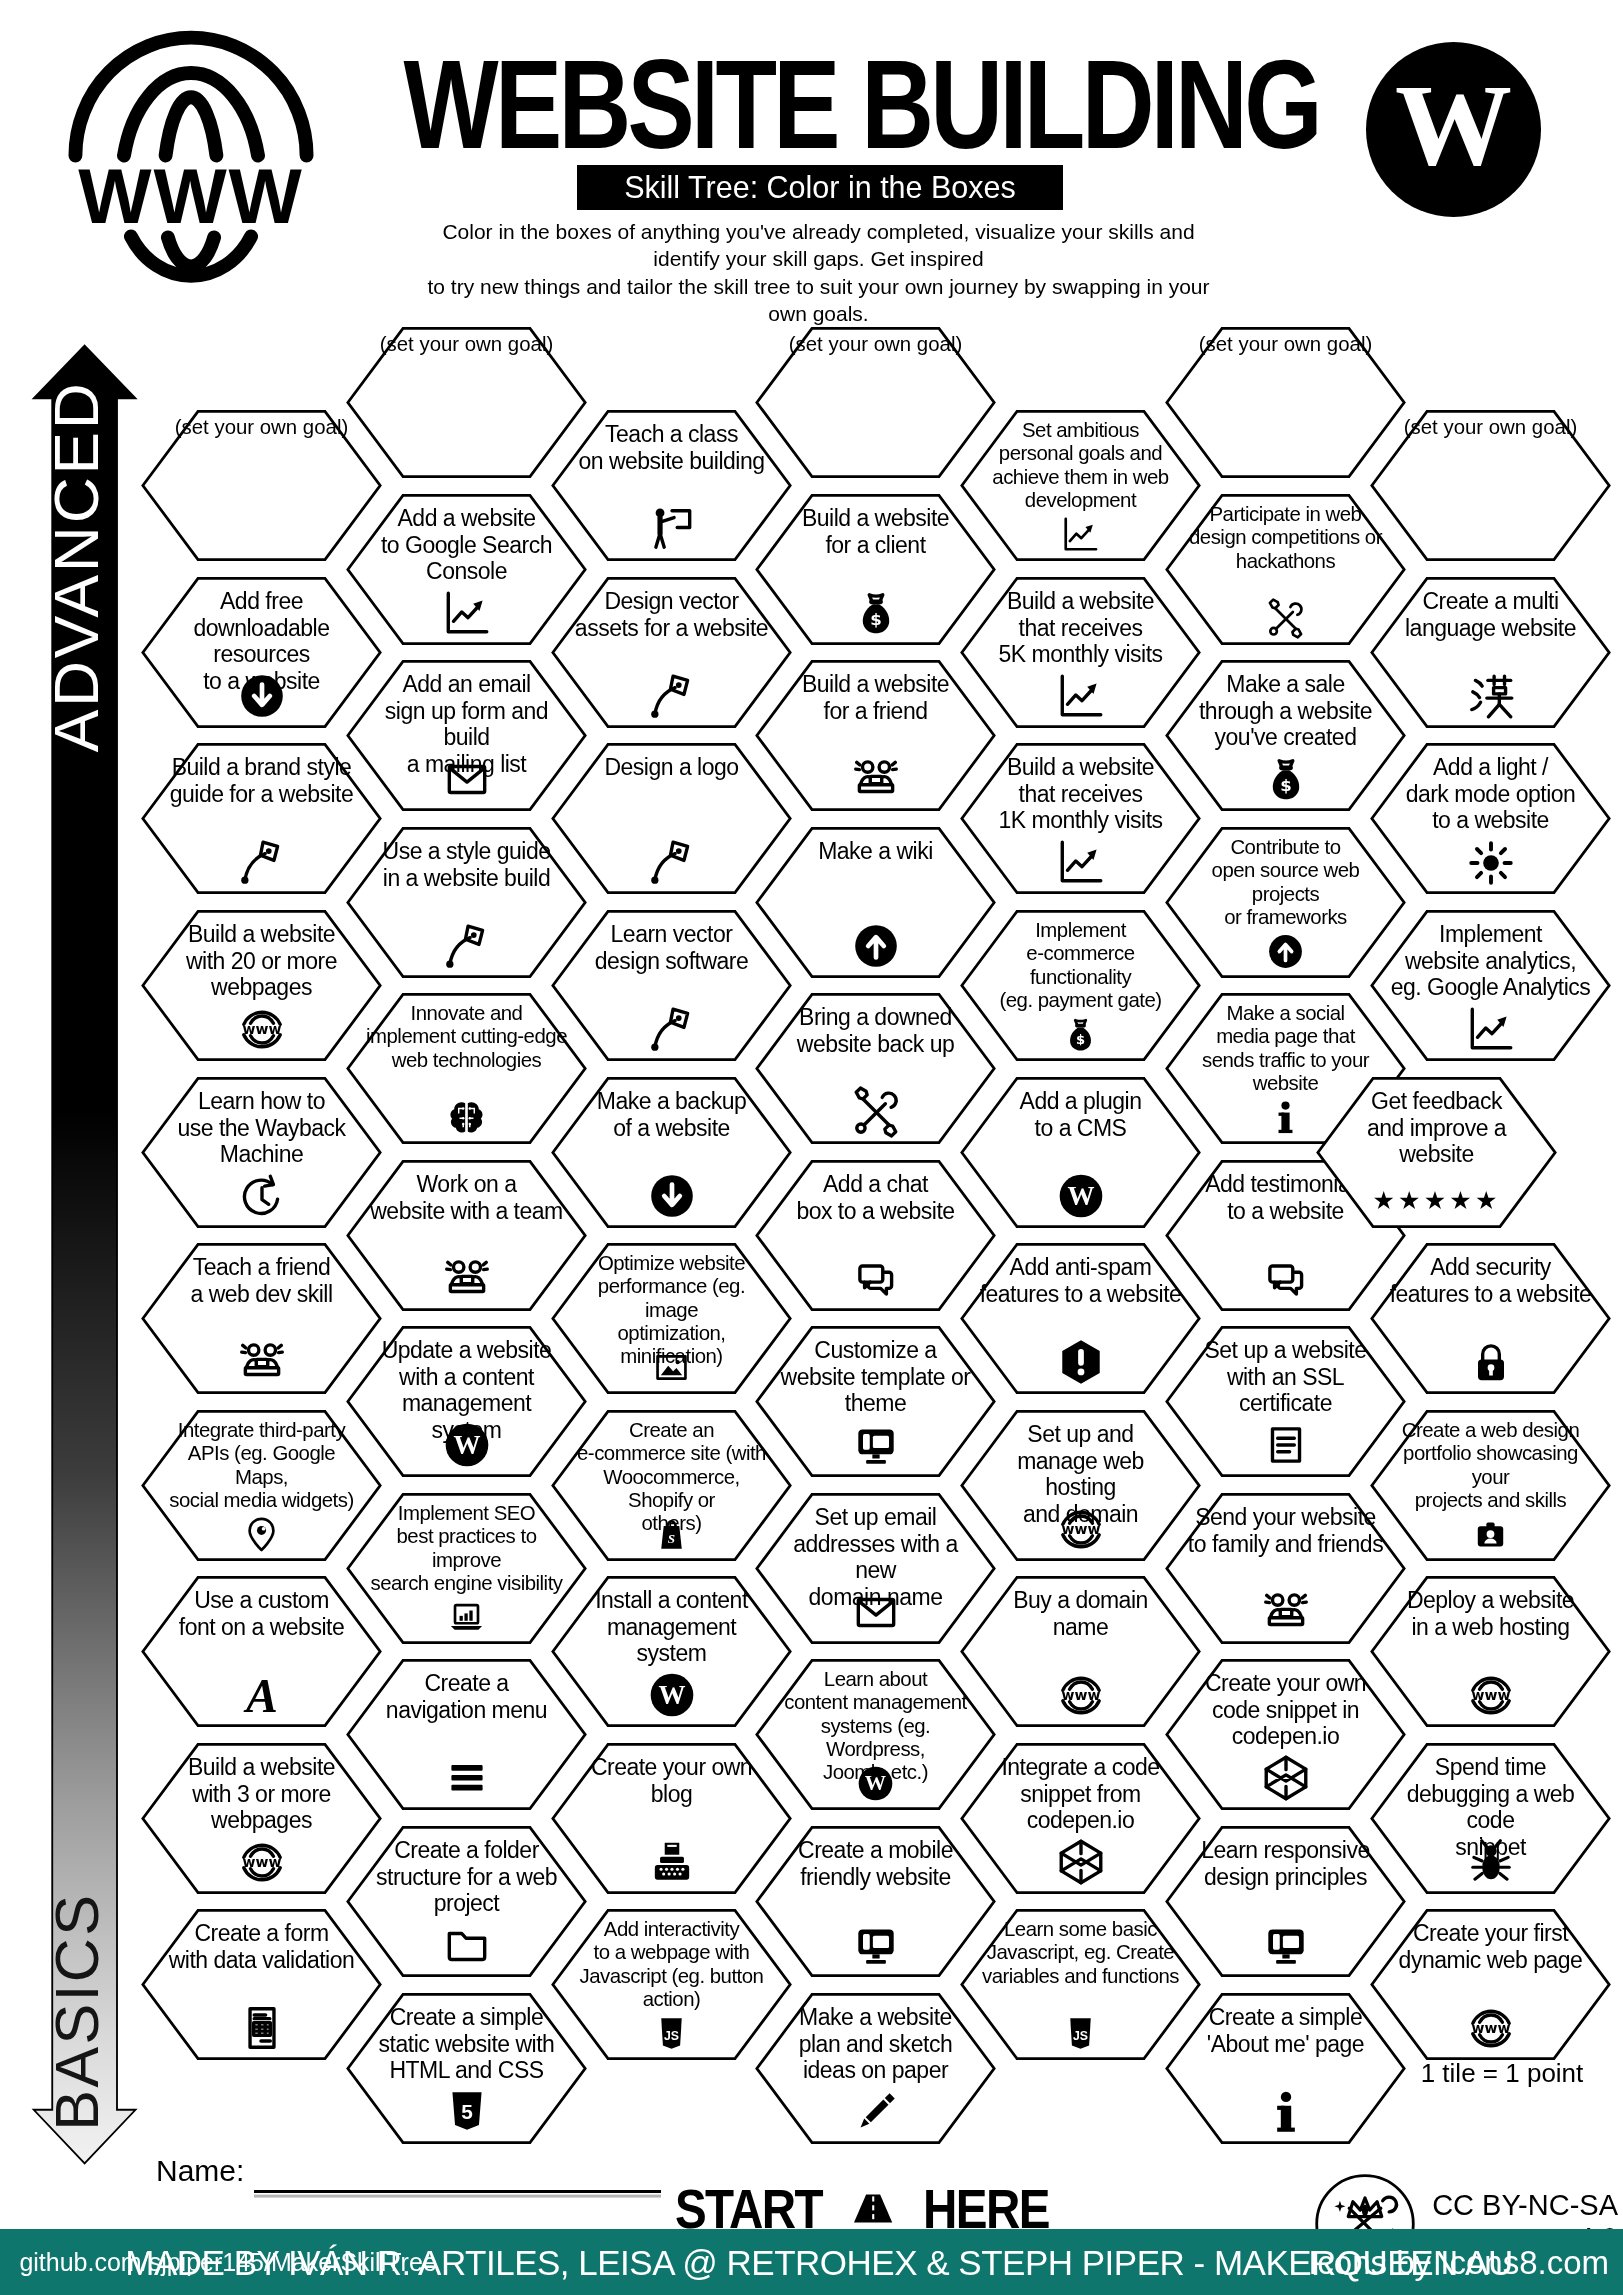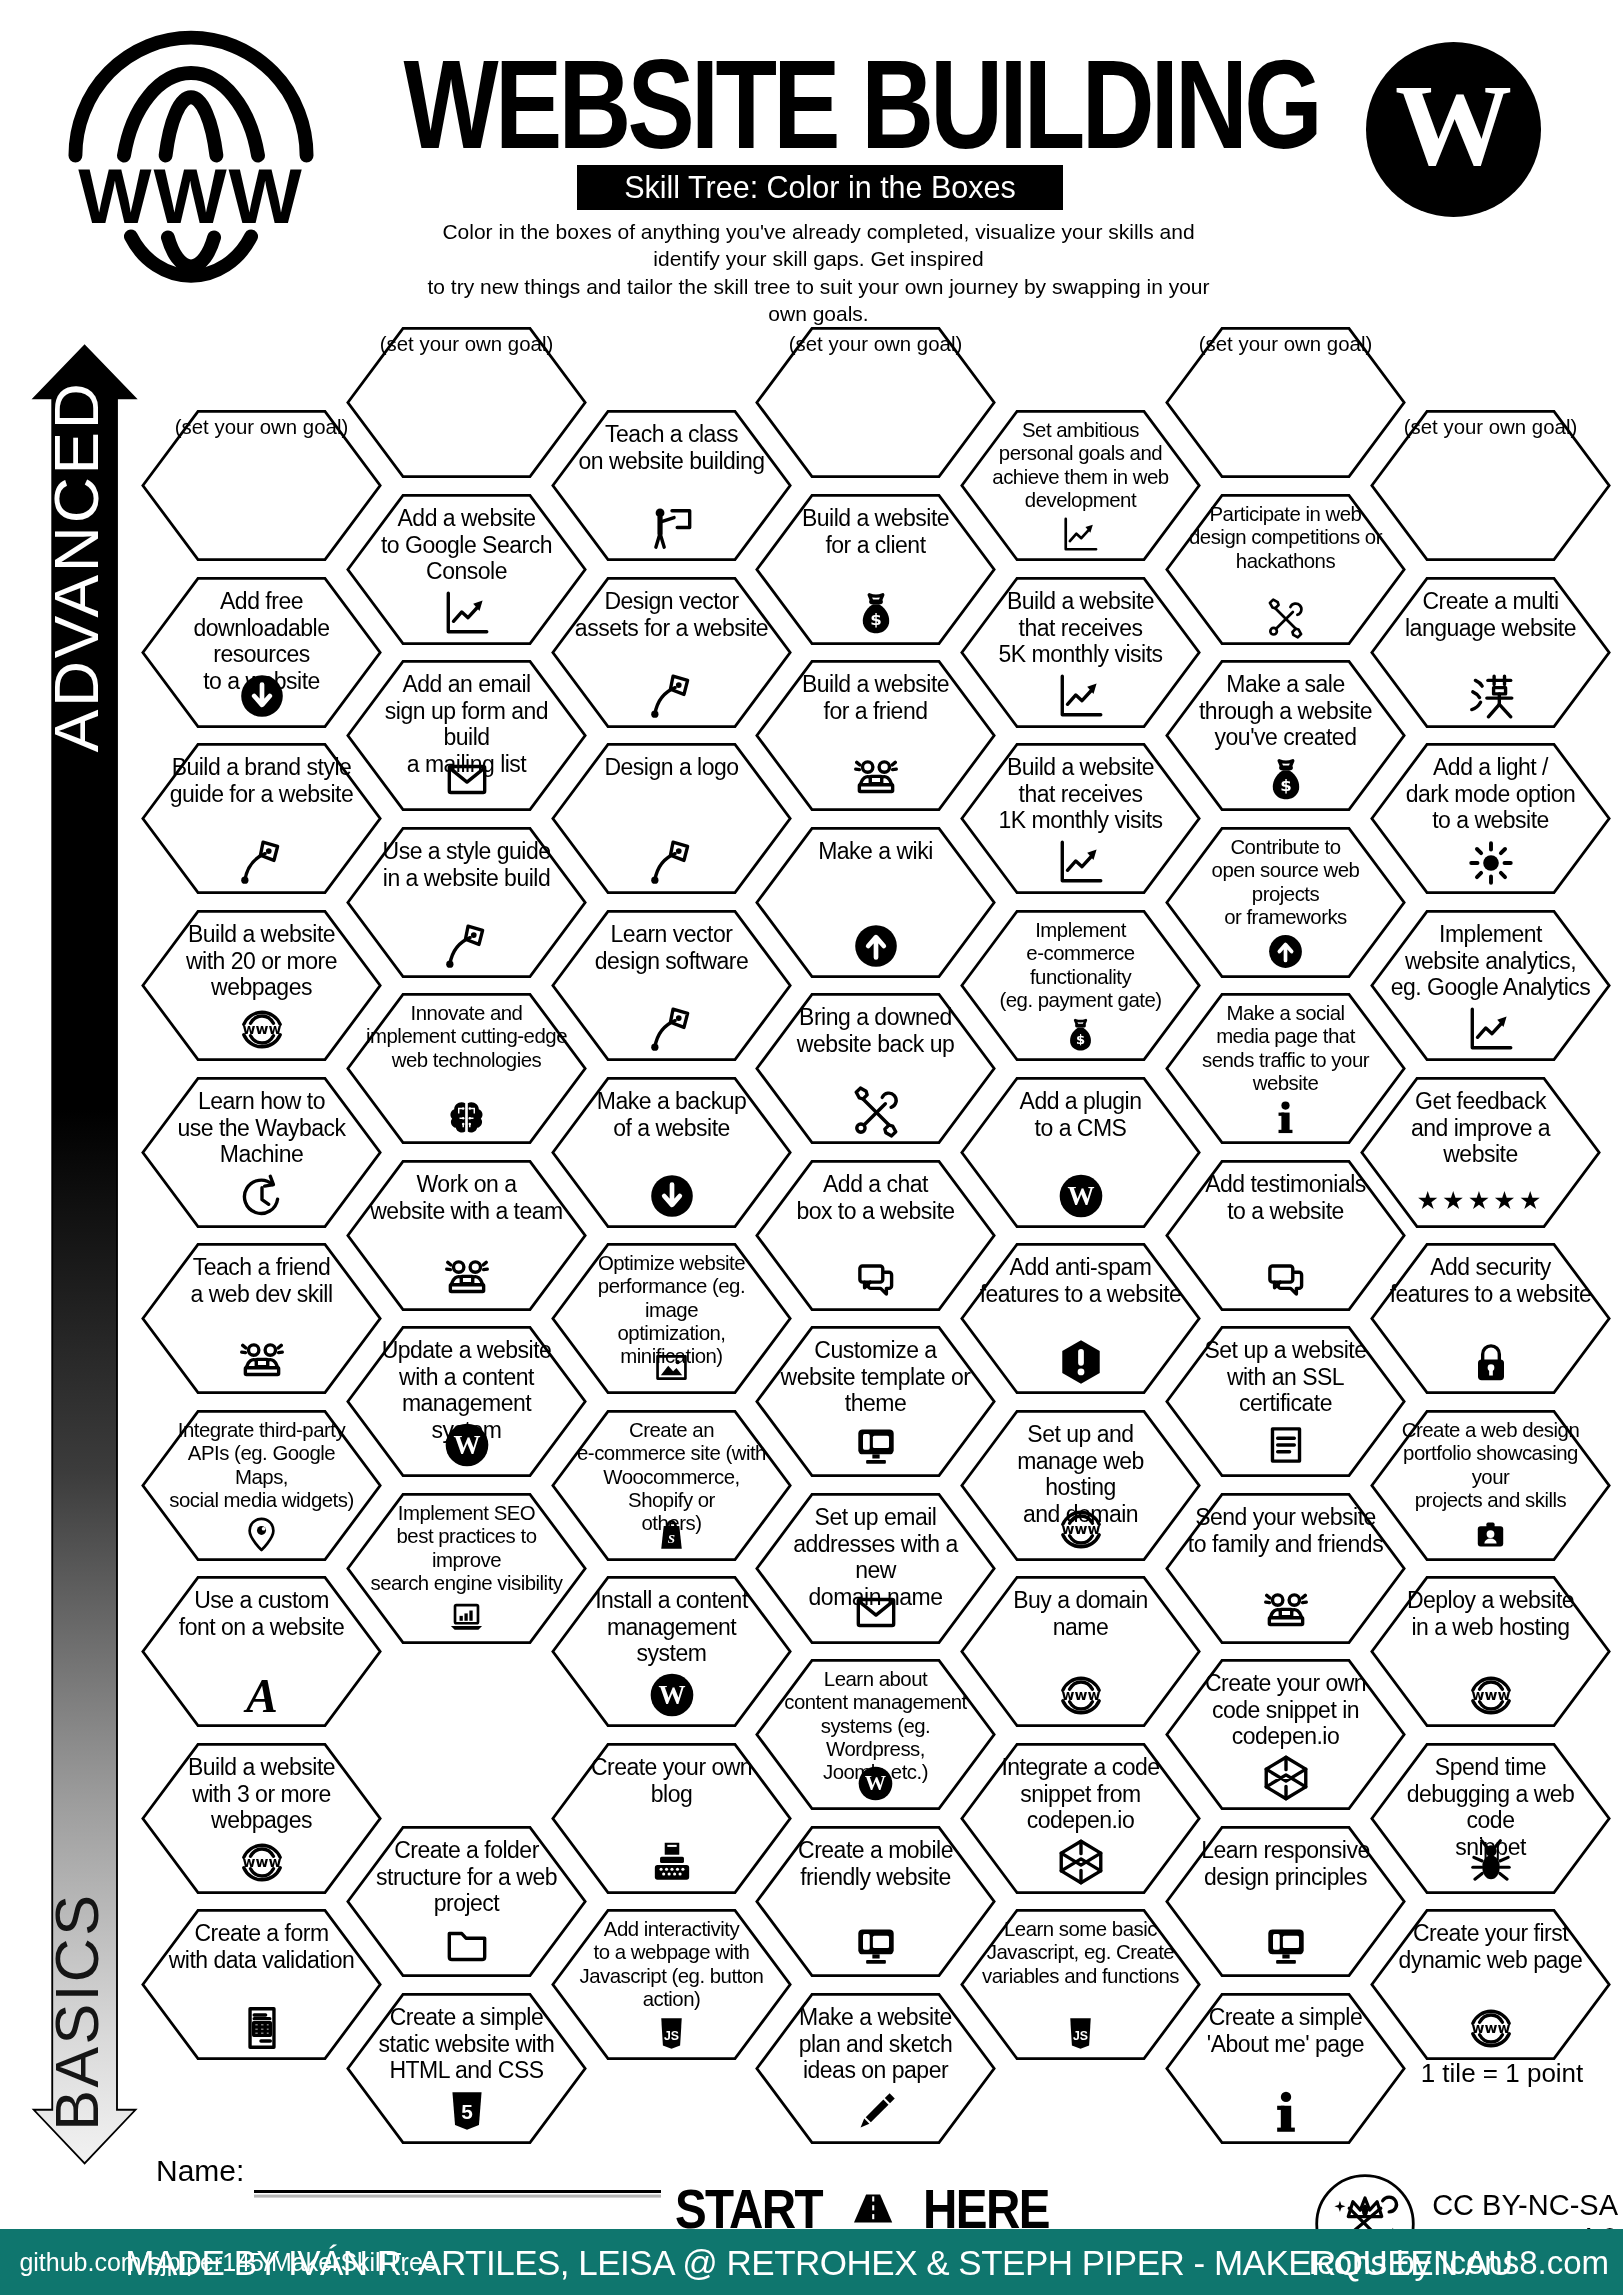--- a/index.html
+++ b/index.html
@@ -394,20 +394,35 @@
         <div class="icon">
           <svg viewBox="0 0 100 100">
             <rect x="22" y="20" width="56" height="44" rx="3" class="s"></rect>
             <rect x="33" y="46" width="8" height="12" fill="#000"></rect>
             <rect x="45" y="40" width="8" height="18" fill="#000"></rect>
             <rect x="57" y="33" width="8" height="25" fill="#000"></rect>
             <path d="M12 71 H88 L79 80 H21 Z" fill="#000"></path>
           </svg>
         </div>
       </div>
+      <div class="hex" title="Create a
+navigation menu" style="left: 346px; top: 1658px;">
+        <svg class="frame" viewBox="0 0 520 330" width="241" height="153">
+          <polygon points="4,165 123,5 397,5 516,165 397,325 123,325" fill="#fff" stroke="#000" stroke-width="6"></polygon>
+        </svg>
+        <div class="lbl">Create a
+navigation menu</div>
+        <div class="icon">
+          <svg viewBox="0 0 100 100">
+            <rect x="20" y="25" width="60" height="11" rx="2" fill="#000"></rect>
+            <rect x="20" y="44" width="60" height="11" rx="2" fill="#000"></rect>
+            <rect x="20" y="63" width="60" height="11" rx="2" fill="#000"></rect>
+          </svg>
+        </div>
+      </div>
       <div class="hex" title="Create a folder
 structure for a web
 project" style="left: 346px; top: 1825px;">
         <svg class="frame" viewBox="0 0 520 330" width="241" height="153">
           <polygon points="4,165 123,5 397,5 516,165 397,325 123,325" fill="#fff" stroke="#000" stroke-width="6"></polygon>
         </svg>
         <div class="lbl">Create a folder
 structure for a web
 project</div>
         <div class="icon">
@@ -1195,21 +1210,21 @@
         <div class="icon">
           <svg viewBox="0 0 100 100">
             <path d="M14 12 V86 H88" class="s" stroke-width="8"></path>
             <path d="M24 66 L40 48 L52 59 L72 37" class="s" stroke-width="8"></path>
             <polygon points="80,26 62,32 74,46" fill="#000"></polygon>
           </svg>
         </div>
       </div>
       <div class="hex" title="Get feedback
 and improve a
-website" style="left: 1360px; top: 1076px;">
+website" style="left: 1316px; top: 1076px;">
         <svg class="frame" viewBox="0 0 520 330" width="241" height="153">
           <polygon points="4,165 123,5 397,5 516,165 397,325 123,325" fill="#fff" stroke="#000" stroke-width="6"></polygon>
         </svg>
         <div class="lbl">Get feedback
 and improve a
 website</div>
         <div class="icon" style="bottom:15.7px">
           <div class="stars">★★★★★</div>
         </div>
       </div>

